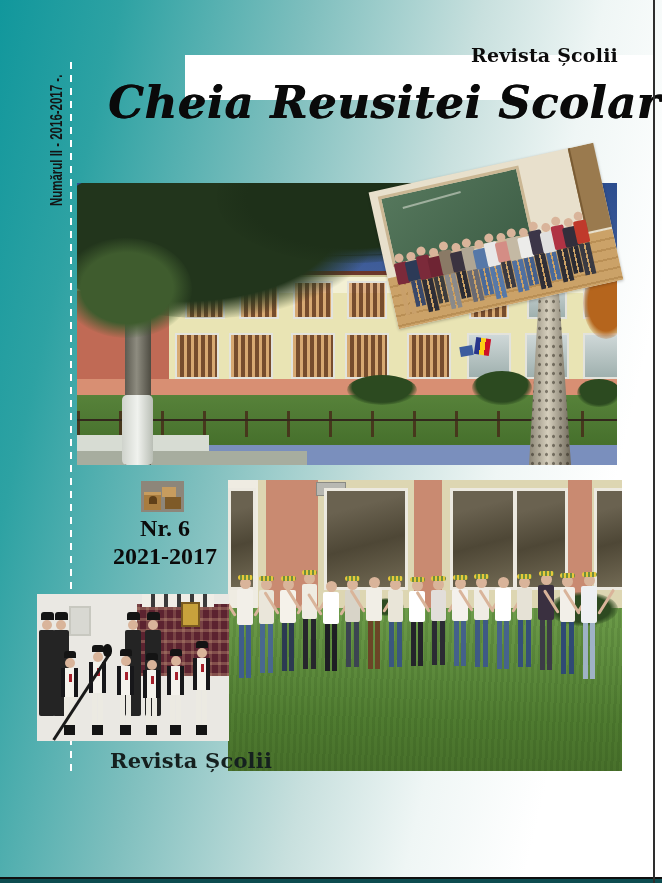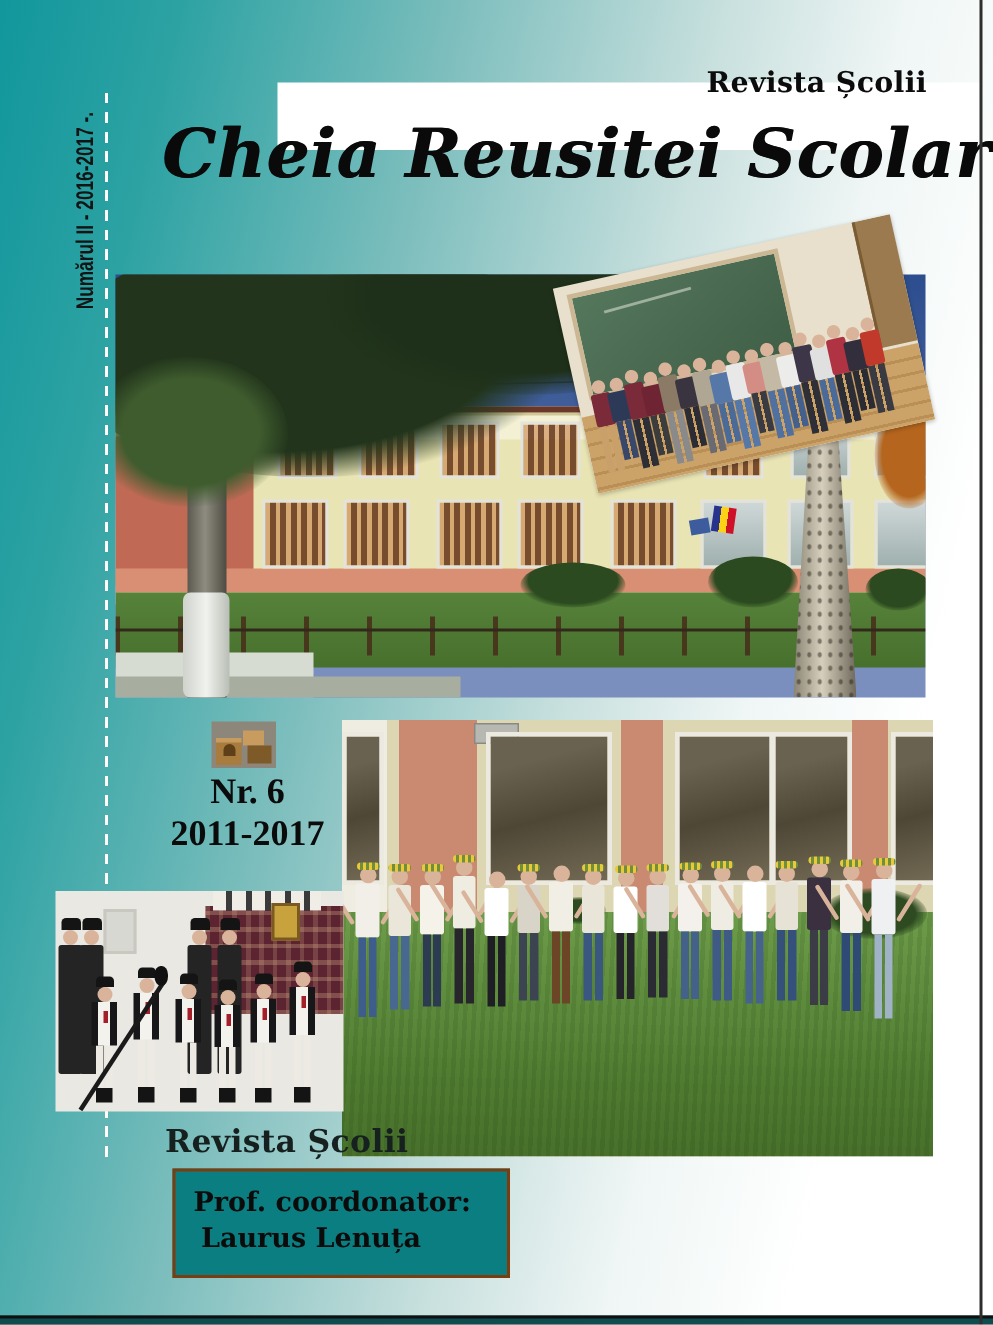--- a/index.html
+++ b/index.html
@@ -279,21 +279,21 @@
 
   <div class="photo" id="thumb">
     <div class="t-block" style="left:3px;top:11px;width:17px;height:15px;background:#a87c3f;border-top:3px solid #c79c5e;"></div>
     <div class="t-block" style="left:21px;top:6px;width:14px;height:10px;background:#c79c5e;"></div>
     <div class="t-block" style="left:24px;top:16px;width:16px;height:12px;background:#7e5a28;"></div>
     <div class="t-block" style="left:8px;top:15px;width:8px;height:8px;background:#5f3f18;border-radius:50% 50% 0 0;"></div>
   </div>
 
   <div class="abs issue">
     <div>Nr. 6</div>
-    <div>2011-2017</div>
+    <div>2021-2017</div>
   </div>
 
   <div class="photo" id="outdoor">
     <div class="abs ow-white-left"></div>
     <div class="pillar" style="left:38px;width:52px;"></div>
     <div class="pillar" style="left:186px;width:28px;"></div>
     <div class="pillar" style="left:340px;width:24px;"></div>
     <div class="abs plaque"></div>
     <div id="outdoor-windows">
         <div class="ow-win" style="left: 0px; top: 8px; width: 22px; height: 96px;"></div>
@@ -502,20 +502,16 @@
           </div>
           <div class="legs" style="width: 64%; flex: 1 1 0%; background: linear-gradient(0deg, rgb(20, 20, 20) 0px, rgb(20, 20, 20) 10px, transparent 10px), linear-gradient(90deg, rgb(236, 234, 226) 0px, rgb(236, 234, 226) 42%, transparent 42%, transparent 58%, rgb(236, 234, 226) 58%);"></div>
         </div>
       </div>
     <div class="abs mic-pole"></div>
     <div class="abs mic-head"></div>
   </div>
 
   <div class="abs brand-bottom">Revista Școlii</div>
 
-  <div class="abs coord-box">
-    <div>Prof. coordonator:</div>
-    <div class="coord-name">Laurus Lenuța</div>
-  </div>
 
   <div class="abs bottom-bar"></div>
   <div class="abs right-line"></div>
 </div>
 
 </body></html>

